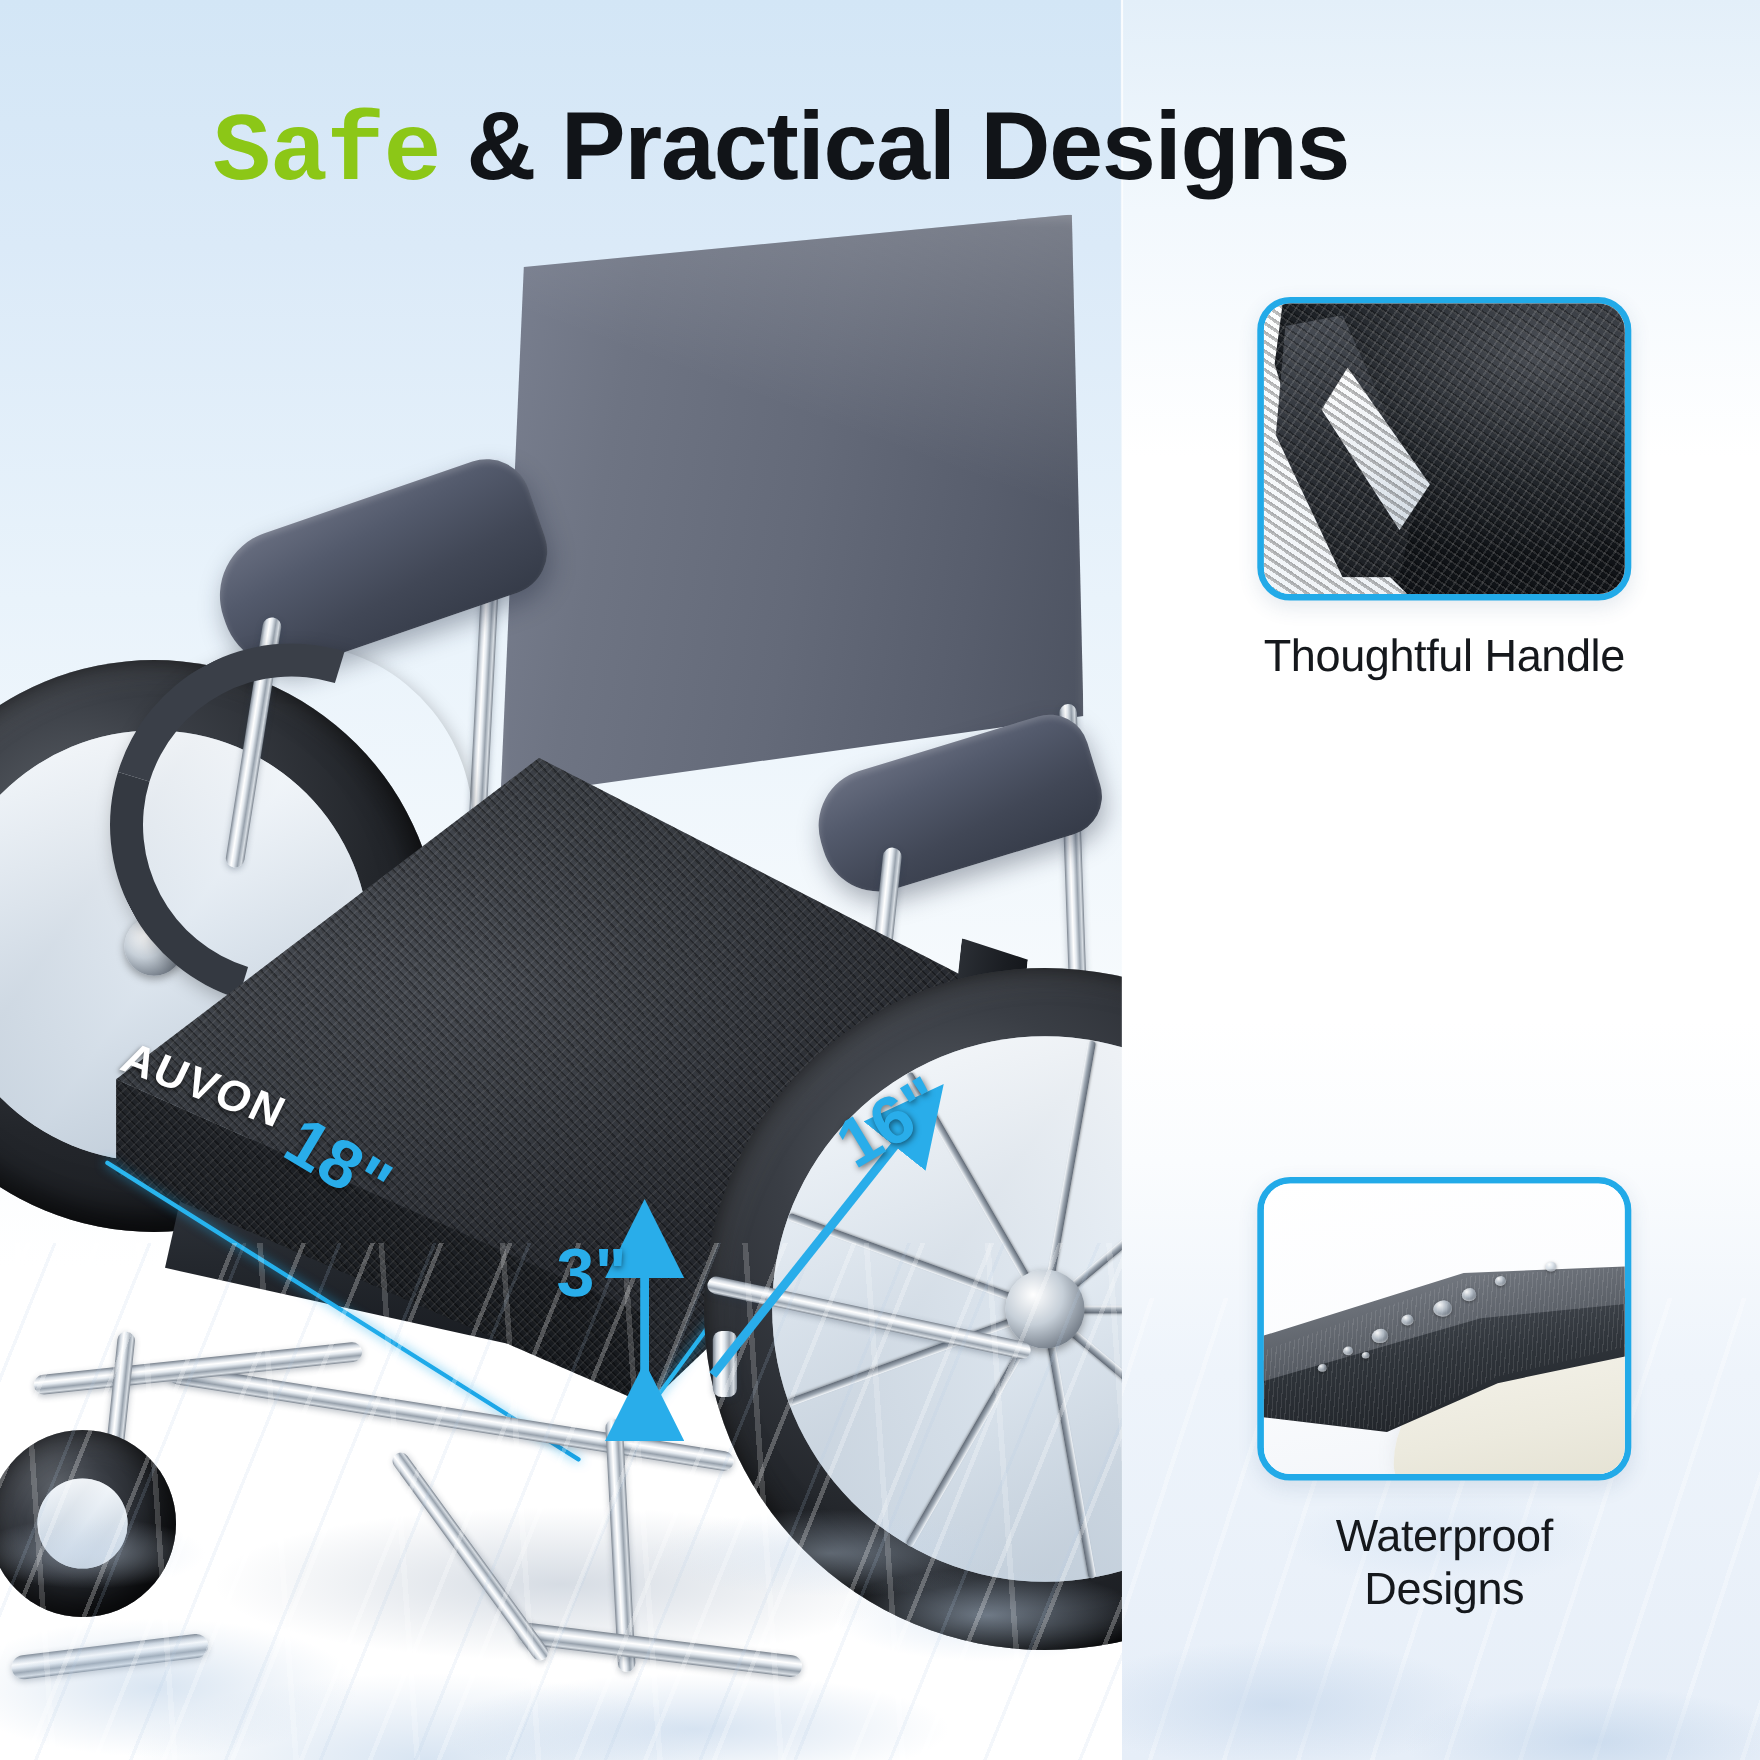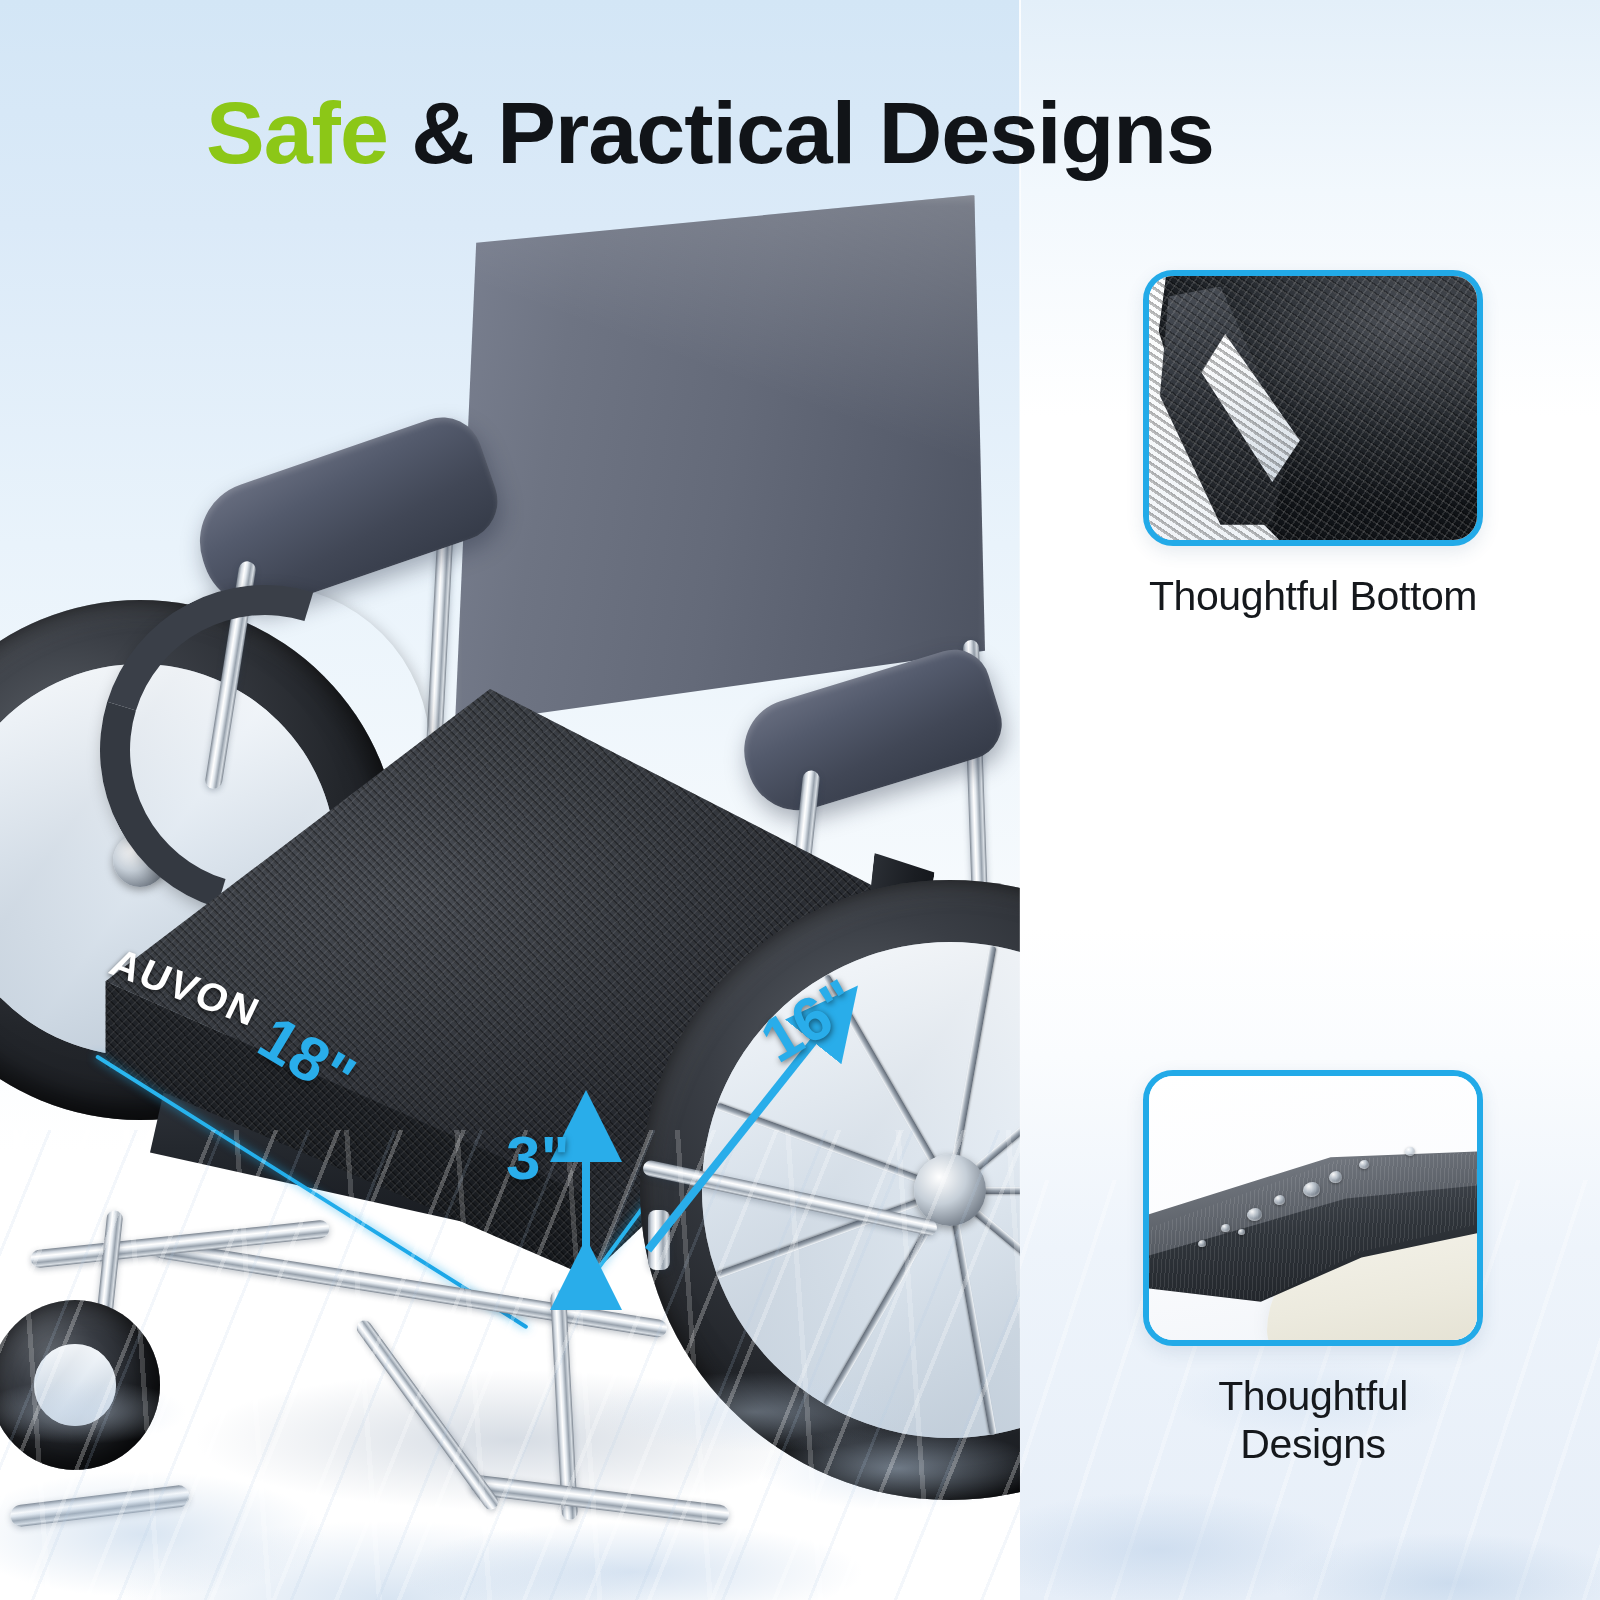--- a/index.html
+++ b/index.html
@@ -56,21 +56,21 @@
   }
 
   
   .headline{
     position:absolute; left:0; top:88px; width:1420px;
     text-align:center;
     font-size:88px; font-weight:700; letter-spacing:-1px;
     line-height:1.02; white-space:nowrap;
     z-index:40;
   }
-  .headline .w-green{ color:#8cc717; }
+  .headline .w-green{ color:#8cc717;font-family:Liberation Mono, monospace; }
   .headline .w-dark{ color:#111418; }
 
   
   .scene{ position:absolute; left:0; top:0; width:1020px; height:1600px; }
 
   
   .floor-shadow{
     position:absolute; left:60px; top:1340px; width:900px; height:200px;
     background:radial-gradient(ellipse 50% 50% at 50% 50%, rgba(120,140,165,.30), rgba(120,140,165,0) 70%);
   }
@@ -475,21 +475,21 @@
 
   <div class="feature" style="top:270px;">
     <div class="thumb">
       <div class="t-handle">
         <div class="mesh-body"></div>
         <div class="strap-loop"></div>
         <div class="strap-hole"></div>
         <div class="meshtex"></div>
       </div>
     </div>
-    <div class="cap">Thoughtful Bottom</div>
+    <div class="cap">Thoughtful Handle</div>
   </div>
 
 
   <div class="feature" style="top:1070px;">
     <div class="thumb">
       <div class="t-water">
         <div class="foam"></div>
         <div class="memb-body"></div>
         <div class="memb-top"></div>
         <div class="ridge"></div>
@@ -498,21 +498,21 @@
         <div class="drop" style="left:47%; top:40%; width:17px; height:15px;"></div>
         <div class="drop" style="left:55%; top:36%; width:13px; height:12px;"></div>
         <div class="drop" style="left:64%; top:32%; width:10px; height:9px;"></div>
         <div class="drop" style="left:22%; top:56%; width:9px; height:8px;"></div>
         <div class="drop" style="left:15%; top:62%; width:8px; height:7px;"></div>
         <div class="drop" style="left:27%; top:58%; width:7px; height:6px;"></div>
         <div class="drop" style="left:78%; top:27%; width:10px; height:9px;"></div>
       </div>
     </div>
     <div class="cap">
-      <span>Thoughtful</span><br>
+      <span>Waterproof</span><br>
       <span>Designs</span>
     </div>
   </div>
 
   <div class="headline">
     <span class="w-green">Safe</span><span class="w-dark"> &amp; Practical Designs</span>
   </div>
 
 </div>
 

